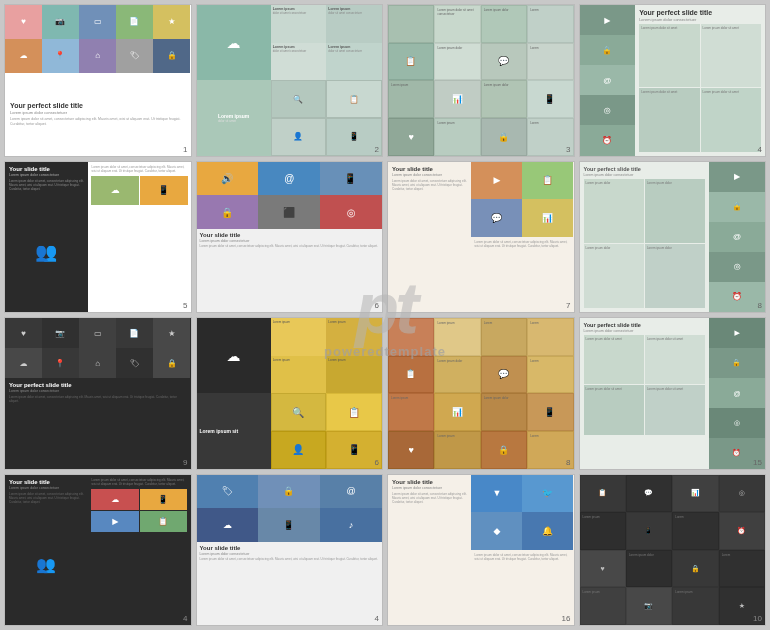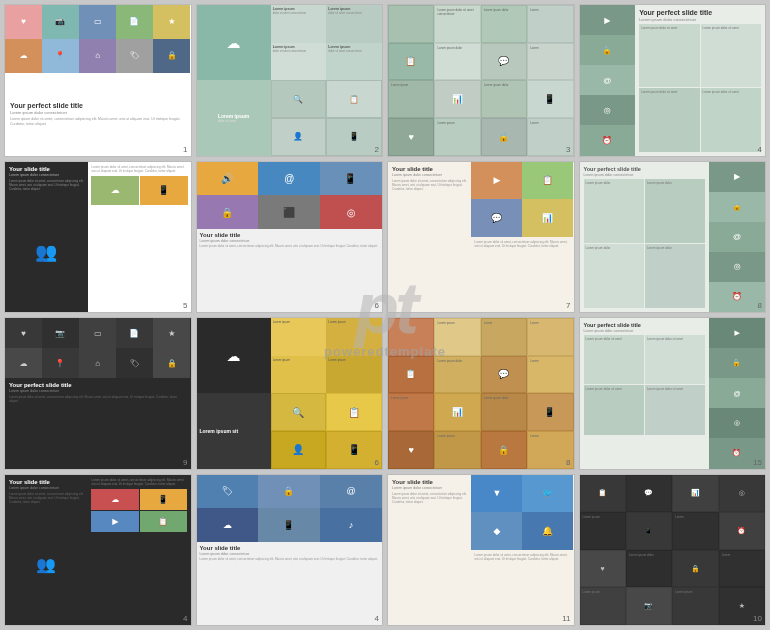--- a/index.html
+++ b/index.html
@@ -700,21 +700,21 @@
             </div>
           <div style="background:#4878b0;display:flex;align-items:center;justify-content:center;">
               <span style="font-size:9px;color:white;">🔔</span>
             </div>
         </div>
         <div style="padding:3px;flex:1;">
           <div style="font-size:3px;color:#999;line-height:1.4;">Lorem ipsum dolor sit amet, consectetuer adipiscing elit. Mauris amet, wisi ut aliquam erat. Ut tristique feugiat. Curabitur, tortor aliquet.</div>
         </div>
       </div>
     </div>
-    <div class="slide-number">11</div>
+    <div class="slide-number">16</div>
   </div>
 
   <div class="slide s16">
     <div style="width:100%;height:100%;background:#2a2a2a;display:grid;grid-template-columns:repeat(4,1fr);grid-template-rows:repeat(4,1fr);">
       <div style="background:#383838;display:flex;align-items:center;justify-content:center;border:0.5px solid #333;">
           <span style="font-size:7px;color:#bbb;">📋</span>
         </div>
       <div style="background:#303030;display:flex;align-items:center;justify-content:center;border:0.5px solid #2a2a2a;">
           <span style="font-size:7px;color:#bbb;">💬</span>
         </div>

